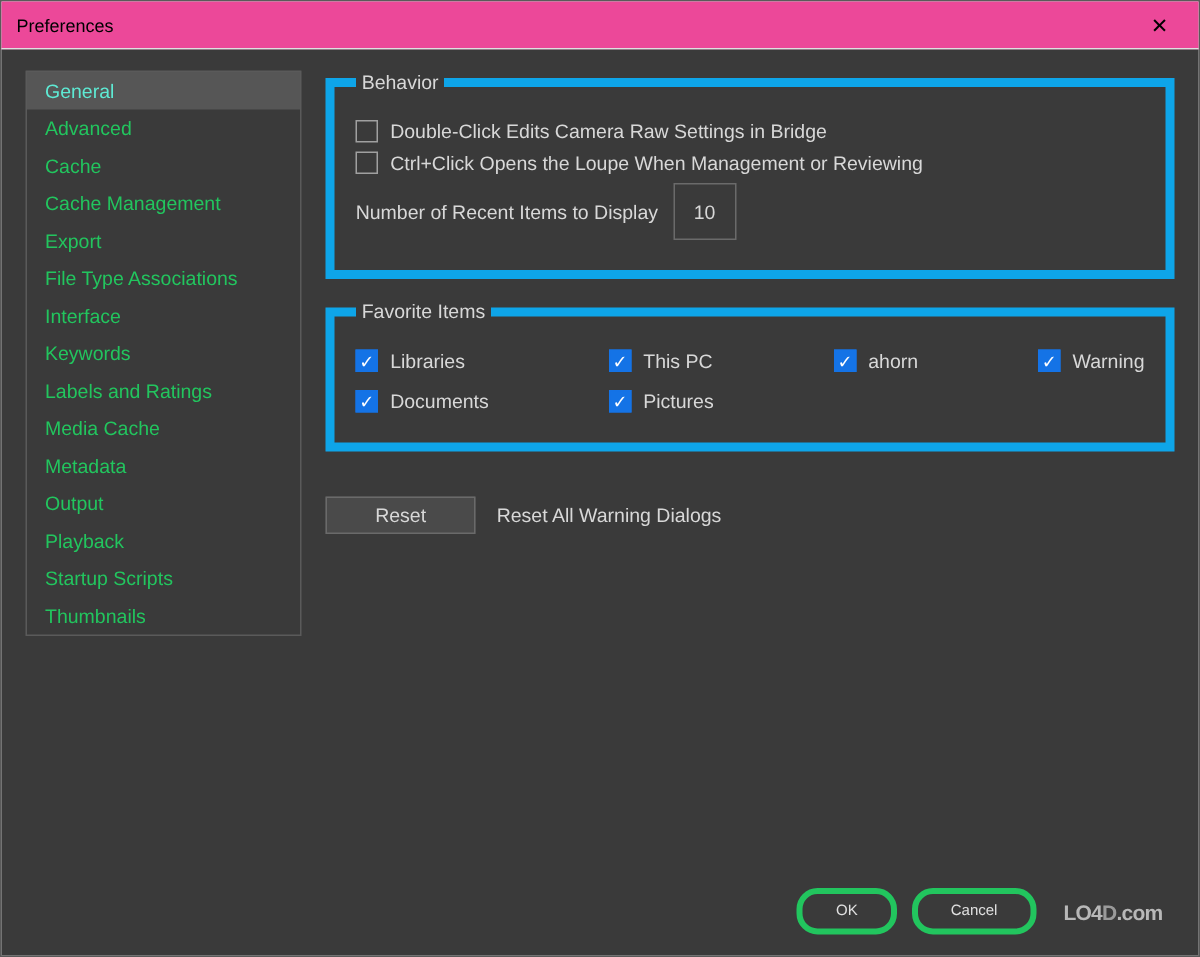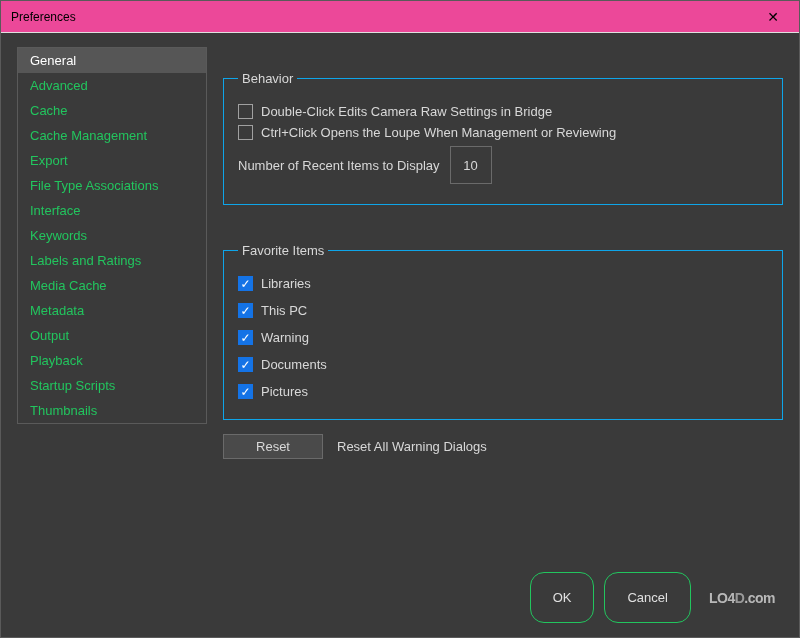--- a/index.html
+++ b/index.html
@@ -53,32 +53,31 @@
   align-self: flex-start;
 }
 .sidebar-item {
   padding: 5px 12px;
   cursor: pointer;
   font-size: 13px;
   color: #22c55e;
 }
 .sidebar-item.selected {
   background: #565656;
-  color: #ffffff;
+  color: #5eead4;
 }
 .main {
   flex: 1;
   display: flex;
   flex-direction: column;
 }
 fieldset.group {
-  border: 1px solid #0ea5e9;
+  border: 6px solid #0ea5e9;
   padding: 12px 14px 14px 14px;
   margin-bottom: 14px;
-  margin-top: 24px;
 }
 fieldset.group legend {
   padding: 0 4px;
   color: #d8d8d8;
   font-size: 13px;
 }
 .row {
   display: flex;
   align-items: center;
   margin: 6px 0;
@@ -108,54 +107,55 @@
   height: 38px;
   background: #3a3a3a;
   border: 1px solid #6a6a6a;
   color: #d8d8d8;
   text-align: center;
   margin-left: 10px;
   font-size: 13px;
 }
 .fav-grid {
   display: grid;
-  grid-template-columns: 1fr;
+  grid-template-columns: 1fr 1fr 1fr 1fr;
   column-gap: 80px;
 }
 .reset-row {
   display: flex;
   align-items: center;
   gap: 14px;
+  margin-top: 16px;
 }
 .btn-reset {
   background: #4a4a4a;
   border: 1px solid #6a6a6a;
   color: #d8d8d8;
   padding: 4px 0;
   width: 100px;
   text-align: center;
   cursor: pointer;
   font-size: 13px;
 }
 .footer {
   position: absolute;
   bottom: 14px;
   right: 24px;
   display: flex;
   gap: 10px;
   align-items: center;
 }
 .footer .pill-btn {
-  border: 1px solid #22c55e;
+  border: 4px solid #22c55e;
   border-radius: 14px;
-  padding: 17px 22px;
+  padding: 6px 22px;
   color: #e0e0e0;
   background: transparent;
   cursor: pointer;
-  font-size: 13px;
+  font-size: 10px;
 }
 .watermark {
   font-weight: bold;
   color: #b8b8b8;
   font-size: 14px;
   margin-left: 8px;
   letter-spacing: -0.5px;
 }
 .watermark .d { color: #9a9a9a; }
 </style>
@@ -216,20 +216,24 @@
             <div class="row">
               <span class="checkbox checked"></span>
               <span class="label">Libraries</span>
             </div>
             <div class="row">
               <span class="checkbox checked"></span>
               <span class="label">This PC</span>
             </div>
             <div class="row">
               <span class="checkbox checked"></span>
+              <span class="label">ahorn</span>
+            </div>
+            <div class="row">
+              <span class="checkbox checked"></span>
               <span class="label">Warning</span>
             </div>
             <div class="row">
               <span class="checkbox checked"></span>
               <span class="label">Documents</span>
             </div>
             <div class="row">
               <span class="checkbox checked"></span>
               <span class="label">Pictures</span>
             </div>

